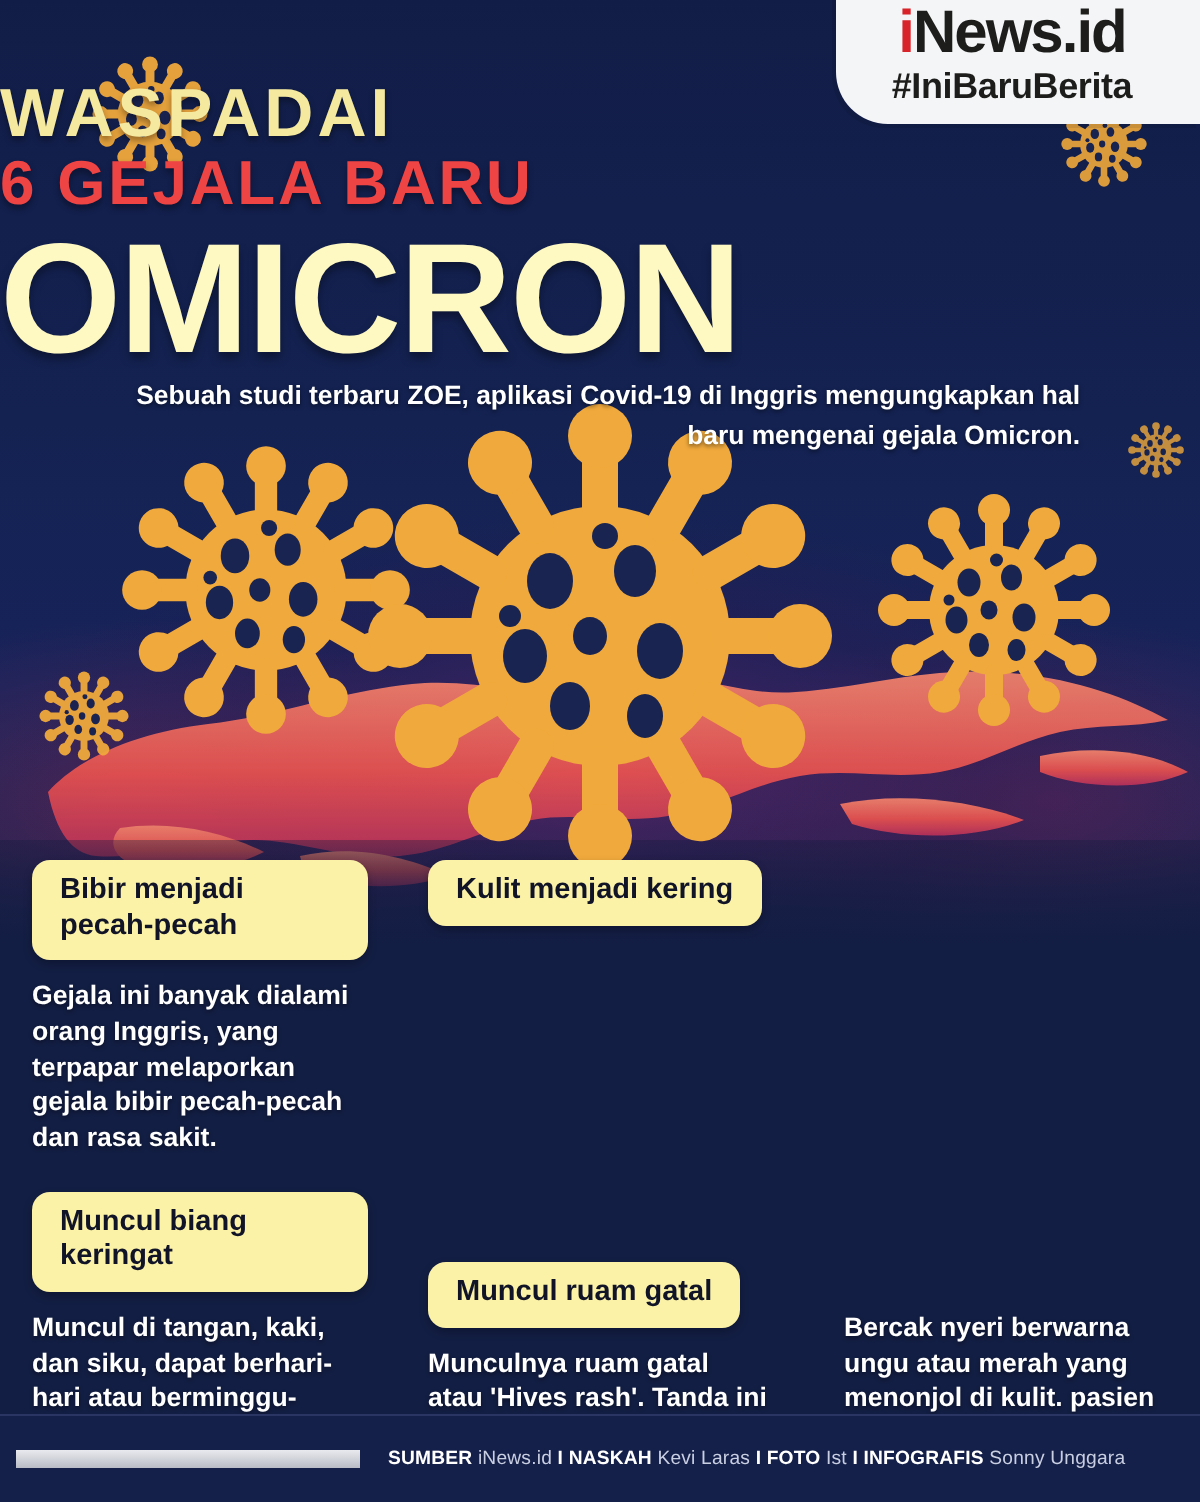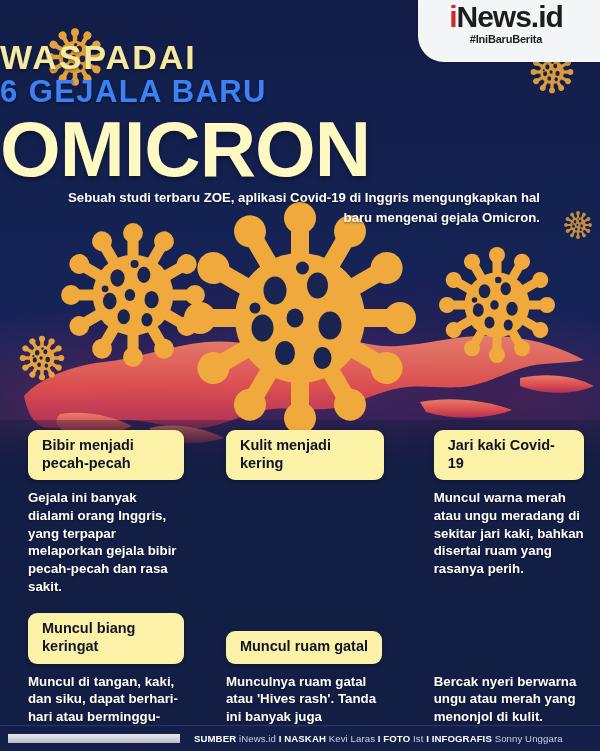--- a/index.html
+++ b/index.html
@@ -30,61 +30,61 @@
     background:#f4f5f7;border-radius:0 0 0 26px;
     box-shadow:-2px 2px 0 rgba(0,0,0,.08);
   }
   .logo-plate .logo-text{
     position:absolute;left:0;right:6px;top:24px;text-align:center;
     font-size:30px;font-weight:bold;letter-spacing:-1px;color:#1d1d1b;line-height:1;
   }
   .logo-text .i{color:#d8232a;}
   .logo-tag{
     position:absolute;left:0;right:6px;top:55px;text-align:center;
-    font-size:11px;font-weight:bold;color:#1d1d1b;letter-spacing:-.2px;
+    font-size:18px;font-weight:bold;color:#1d1d1b;letter-spacing:-.2px;
   }
   
   .headline{position:absolute;left:0;right:0;top:40px;text-align:left;}
   .h-waspadai{
     font-size:34px;font-weight:bold;color:#f5e9a0;letter-spacing:2px;line-height:1.04;
     text-shadow:0 2px 3px rgba(0,0,0,.35);
   }
   .h-gejala{
-    font-size:31px;font-weight:bold;color:#3b82f6;letter-spacing:1.4px;line-height:1.12;
+    font-size:31px;font-weight:bold;color:#ef4444;letter-spacing:1.4px;line-height:1.12;
     text-shadow:0 2px 3px rgba(0,0,0,.35);
   }
   .h-omicron{
     font-size:78px;font-weight:bold;color:#fef9c3;letter-spacing:-1px;line-height:.96;
     margin-top:2px;text-shadow:0 3px 5px rgba(0,0,0,.35);
   }
   .subtitle{
     position:absolute;left:60px;right:60px;top:188px;text-align:right;
     font-size:13.2px;font-weight:bold;color:#ffffff;line-height:1.5;
     text-shadow:0 1px 2px rgba(0,0,0,.5);
   }
   
   .cards{position:absolute;left:0;top:430px;width:600px;}
   .row{display:flex;}
-  .card{width:200px;padding:0 16px 0 16px;margin-left:12px;}
+  .card{width:200px;padding:0 16px 0 16px;}
   .card.c2{padding-left:14px;}
   .card.c3{padding-left:22px;}
   .pill{
     display:inline-block;background:#fbf2a8;color:#111426;
     font-size:14.5px;font-weight:bold;line-height:1.22;
     padding:7px 14px 8px 14px;border-radius:9px;
     box-shadow:0 2px 4px rgba(0,0,0,.28);
   }
   .body{
     margin-top:9px;color:#ffffff;font-size:13.3px;font-weight:bold;line-height:1.33;
     text-shadow:0 1px 2px rgba(0,0,0,.45);
   }
   .row2{margin-top:18px;align-items:flex-end;}
   
   .footer{
-    position:absolute;left:0;right:0;bottom:0;height:26px;
+    position:absolute;left:0;right:0;bottom:0;height:44px;
     background:#15204a;border-top:1px solid #2a3563;
     display:flex;align-items:center;
   }
   .footer-bar{
     width:172px;height:9px;margin-left:8px;
     background:linear-gradient(180deg,#e9eaee 0%,#b9bcc6 100%);
   }
   .footer-text{
     margin-left:14px;font-size:9.6px;color:#c9cfe2;letter-spacing:.1px;white-space:nowrap;
   }
@@ -209,24 +209,20 @@
 
   <div class="cards">
     <div class="row">
       <div class="card c1">
         <div class="pill">Bibir menjadi pecah-pecah</div>
         <div class="body">Gejala ini banyak dialami orang Inggris, yang terpapar melaporkan gejala bibir pecah-pecah dan rasa sakit.</div>
       </div>
       <div class="card c2">
         <div class="pill">Kulit menjadi kering</div>
       </div>
-      <div class="card c3">
-        <div class="pill">Jari kaki Covid-19</div>
-        <div class="body">Muncul warna merah atau ungu meradang di sekitar jari kaki, bahkan disertai ruam yang rasanya perih.</div>
-      </div>
     </div>
     <div class="row row2">
       <div class="card c1">
         <div class="pill">Muncul biang keringat</div>
         <div class="body">Muncul di tangan, kaki, dan siku, dapat berhari-hari atau berminggu-minggu disertai rasa gatal.</div>
       </div>
       <div class="card c2">
         <div class="pill">Muncul ruam gatal</div>
         <div class="body">Munculnya ruam gatal atau 'Hives rash'. Tanda ini banyak juga dilaporkan oleh warga Inggris.</div>
       </div>

